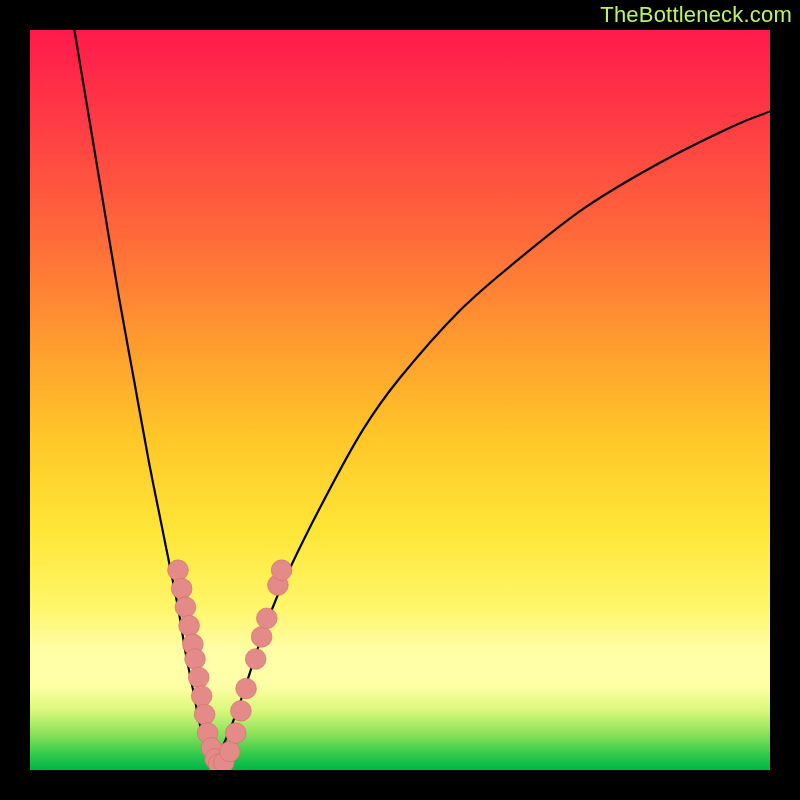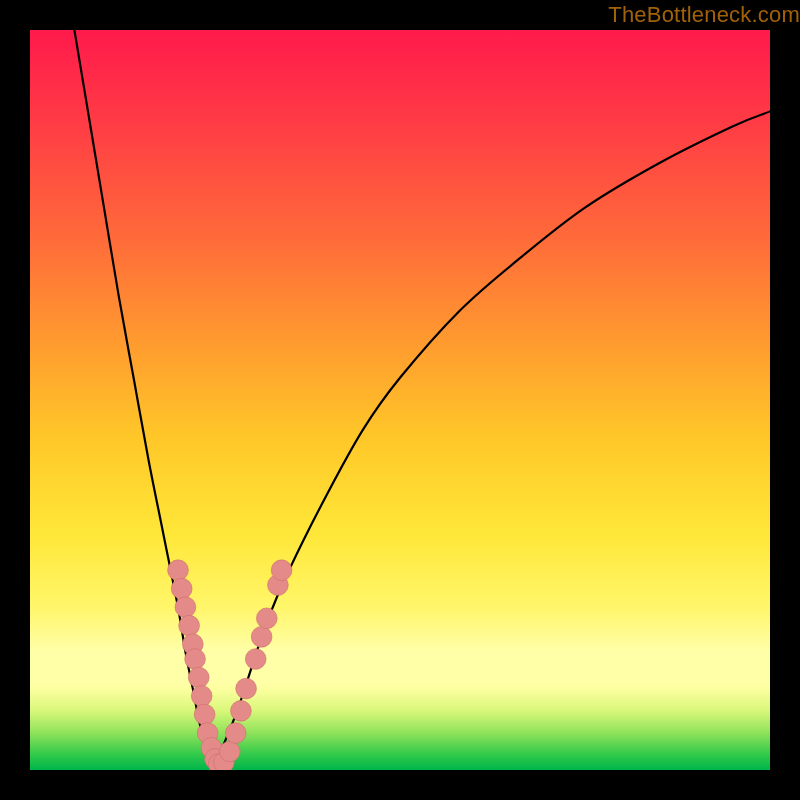--- a/index.html
+++ b/index.html
@@ -12,22 +12,22 @@
   }
   .frame {
     position: relative;
     width: 800px;
     height: 800px;
     background: #000;
   }
   .attribution {
     position: absolute;
     top: 2px;
-    right: 0;
-    color: #a16207;
+    right: 8px;
+    color: #bef264;
     font-size: 22px;
     font-weight: 500;
     letter-spacing: 0.2px;
     z-index: 10;
   }
   .plot-area {
     position: absolute;
     left: 30px;
     top: 30px;
     width: 740px;

